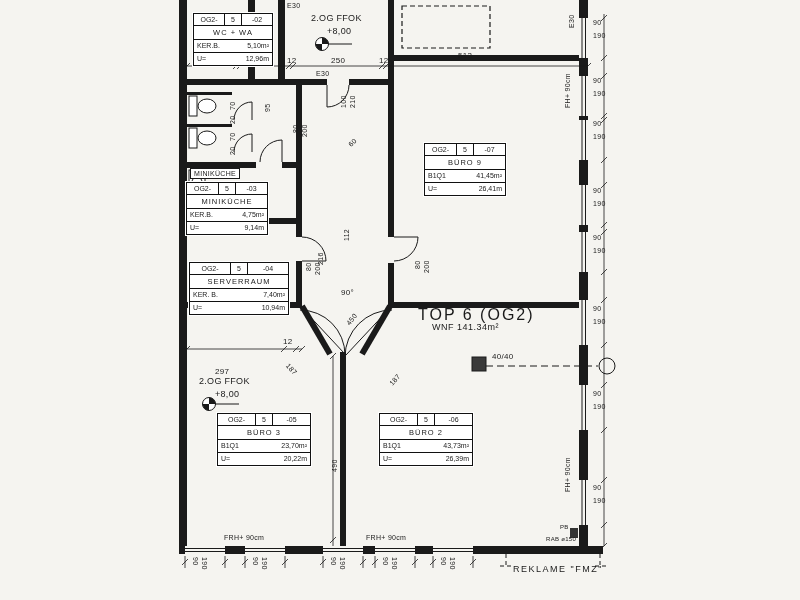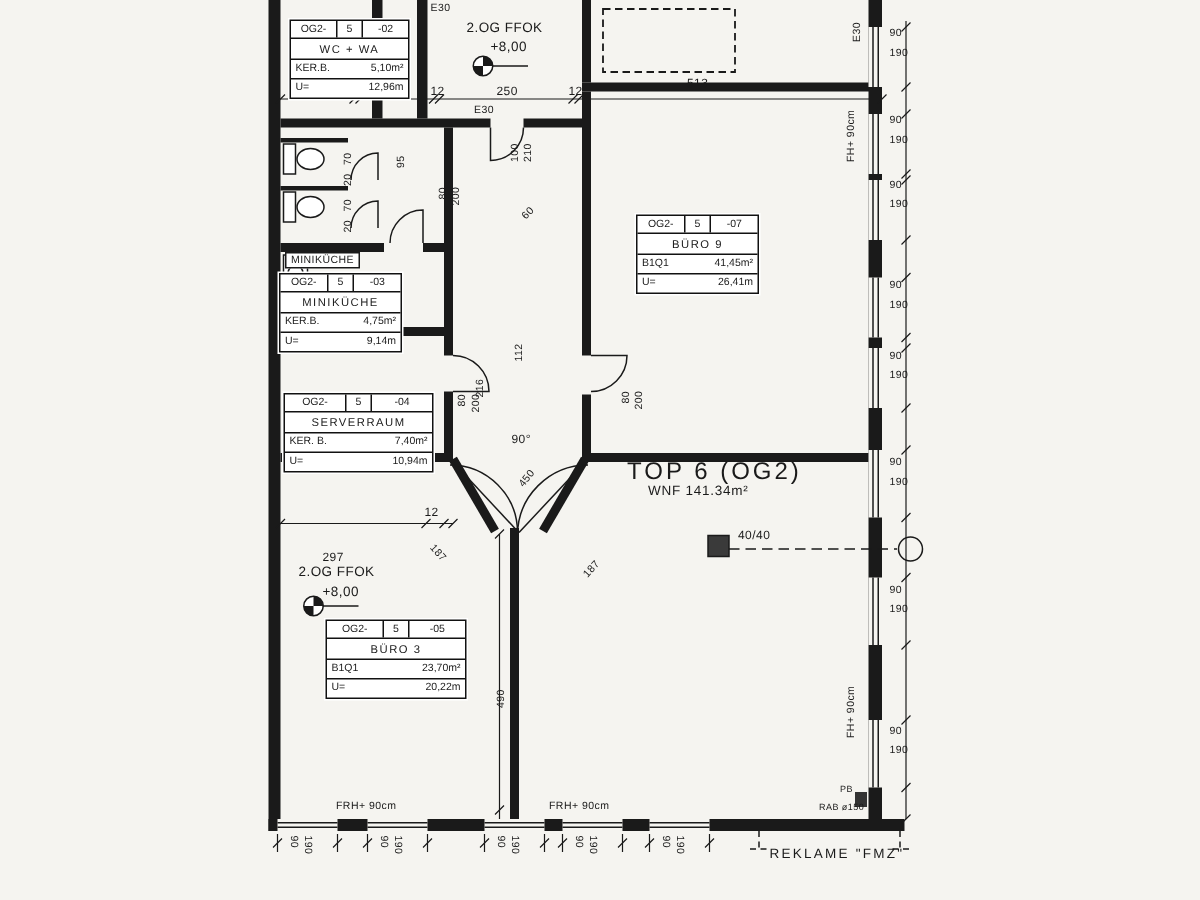--- a/index.html
+++ b/index.html
@@ -302,15 +302,31 @@
         <div class="r-name">BÜRO 3</div>
         <div class="r-kv">
           <span>B1Q1</span>
           <span>23,70m²</span>
         </div>
         <div class="r-kv">
           <span>U=</span>
           <span>20,22m</span>
         </div>
       </div>
+      <div class="rbox" style="left: 379px; top: 413px; width: 92px;">
+        <div class="r-code">
+          <span>OG2-</span>
+          <span>5</span>
+          <span>-06</span>
+        </div>
+        <div class="r-name">BÜRO 2</div>
+        <div class="r-kv">
+          <span>B1Q1</span>
+          <span>43,73m²</span>
+        </div>
+        <div class="r-kv">
+          <span>U=</span>
+          <span>26,39m</span>
+        </div>
+      </div>
     </div>
 
 </div>
 
 </body></html>

